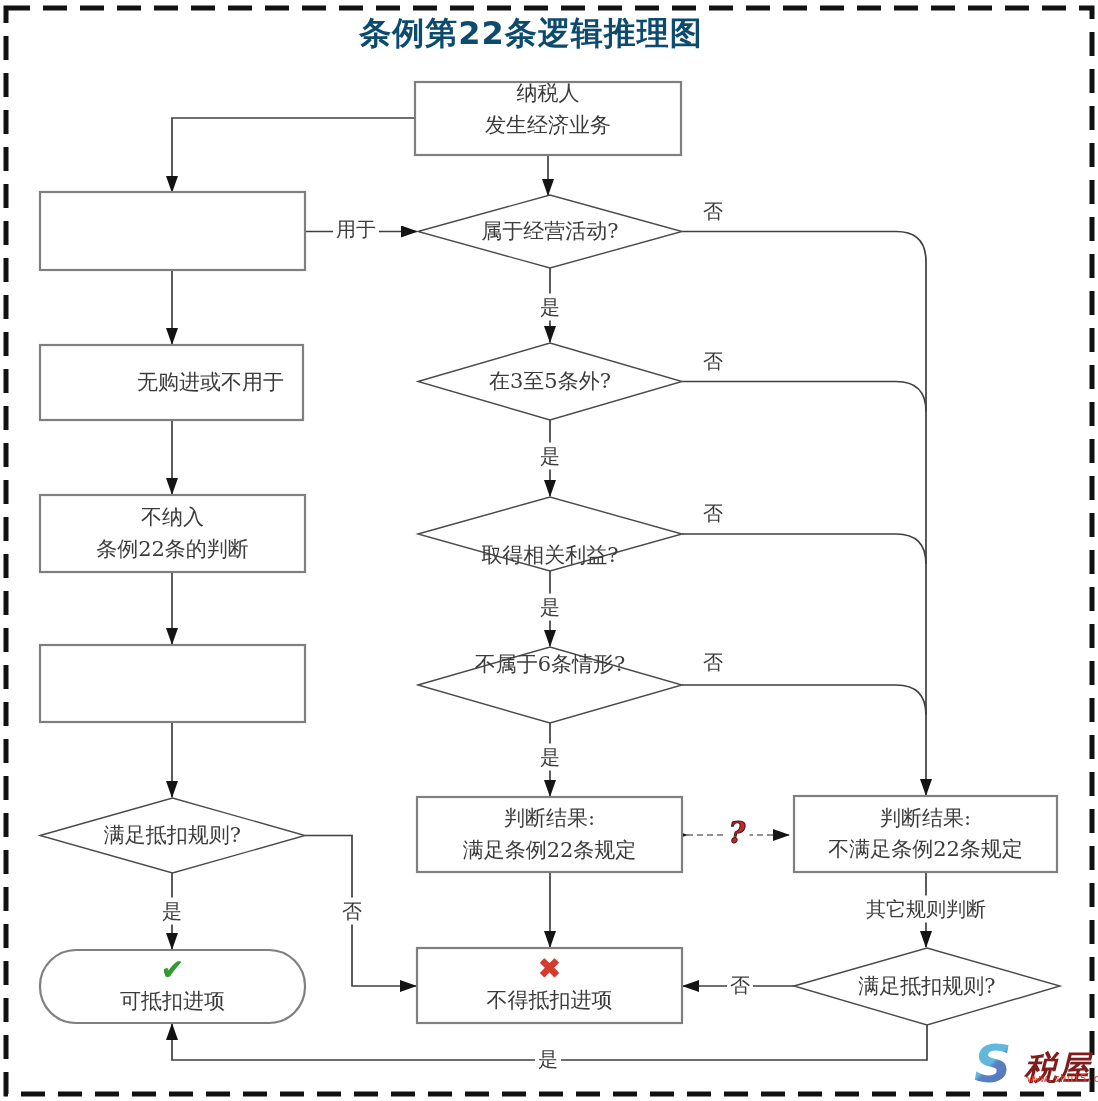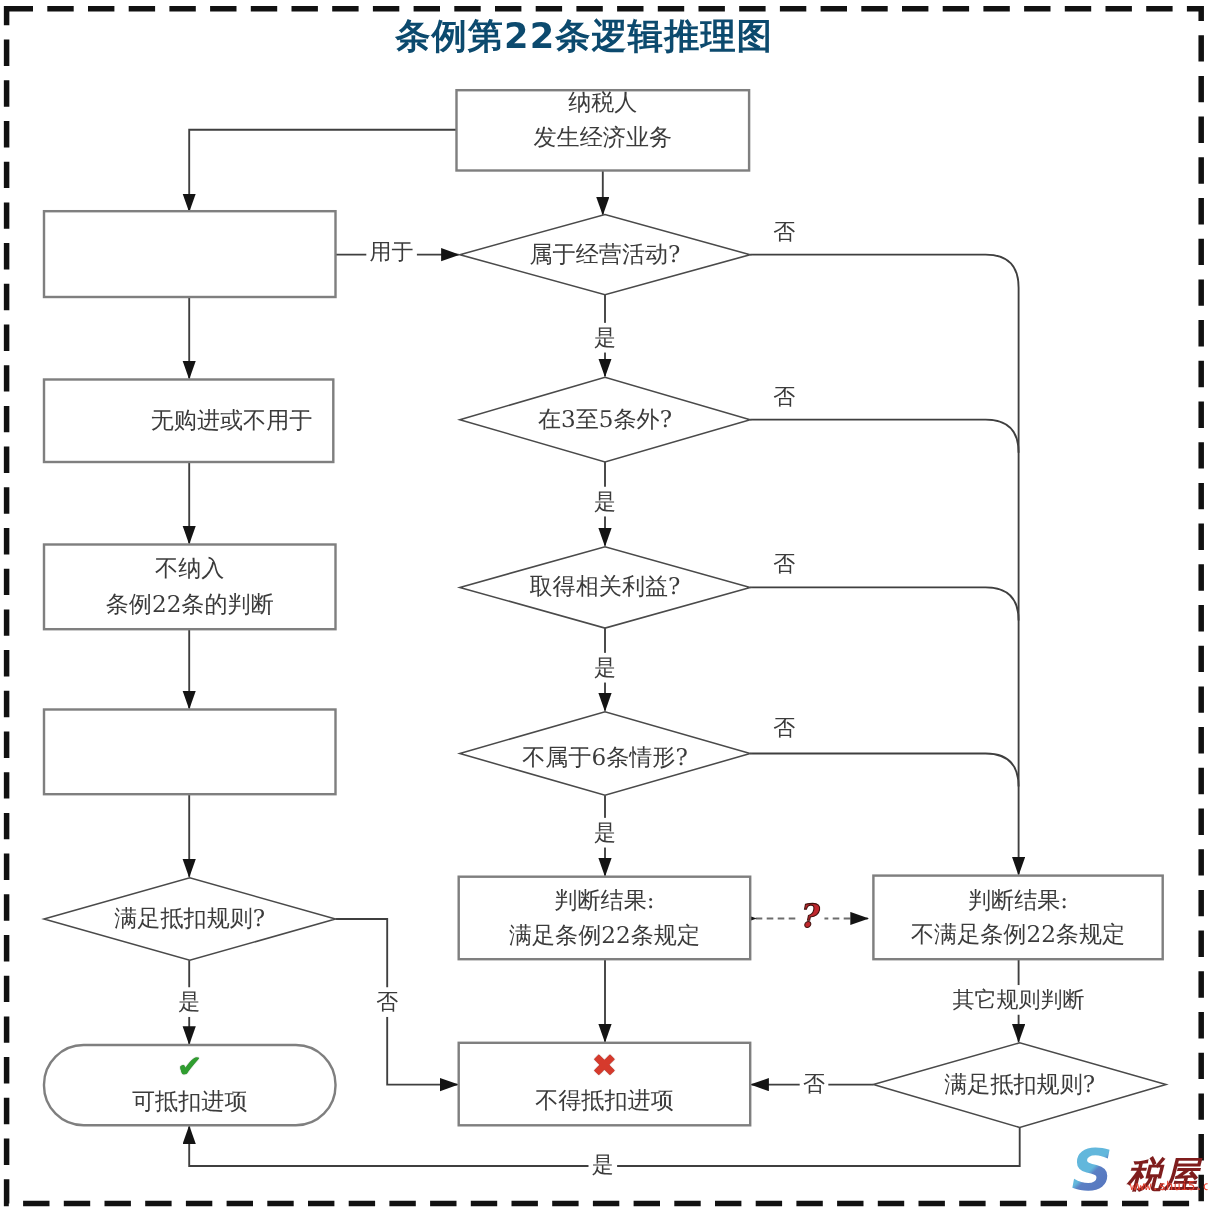--- a/index.html
+++ b/index.html
@@ -156,25 +156,25 @@
   </div>
 
   <div class="node-label" style="left:418px;top:195px;width:264px;height:73px;">
     <span>属于经营活动?</span>
   </div>
 
   <div class="node-label" style="left:418px;top:343px;width:264px;height:77px;">
     <span>在3至5条外?</span>
   </div>
 
-  <div class="node-label" style="left:418px;top:497px;width:264px;height:74px;">
+  <div class="node-label" style="left:418px;top:497px;width:264px;height:74px;justify-content:flex-end;">
     <span>取得相关利益?</span>
   </div>
 
-  <div class="node-label" style="left:418px;top:651px;width:264px;height:76px;">
+  <div class="node-label" style="left:418px;top:627px;width:264px;height:76px;">
     <span>不属于6条情形?</span>
   </div>
 
   <div class="node-label" style="left:417px;top:797px;width:265px;height:75px;">
     <span>判断结果:</span>
     <span>满足条例22条规定</span>
   </div>
 
   <div class="node-label" style="left:794px;top:796px;width:263px;height:76px;">
     <span>判断结果:</span>

